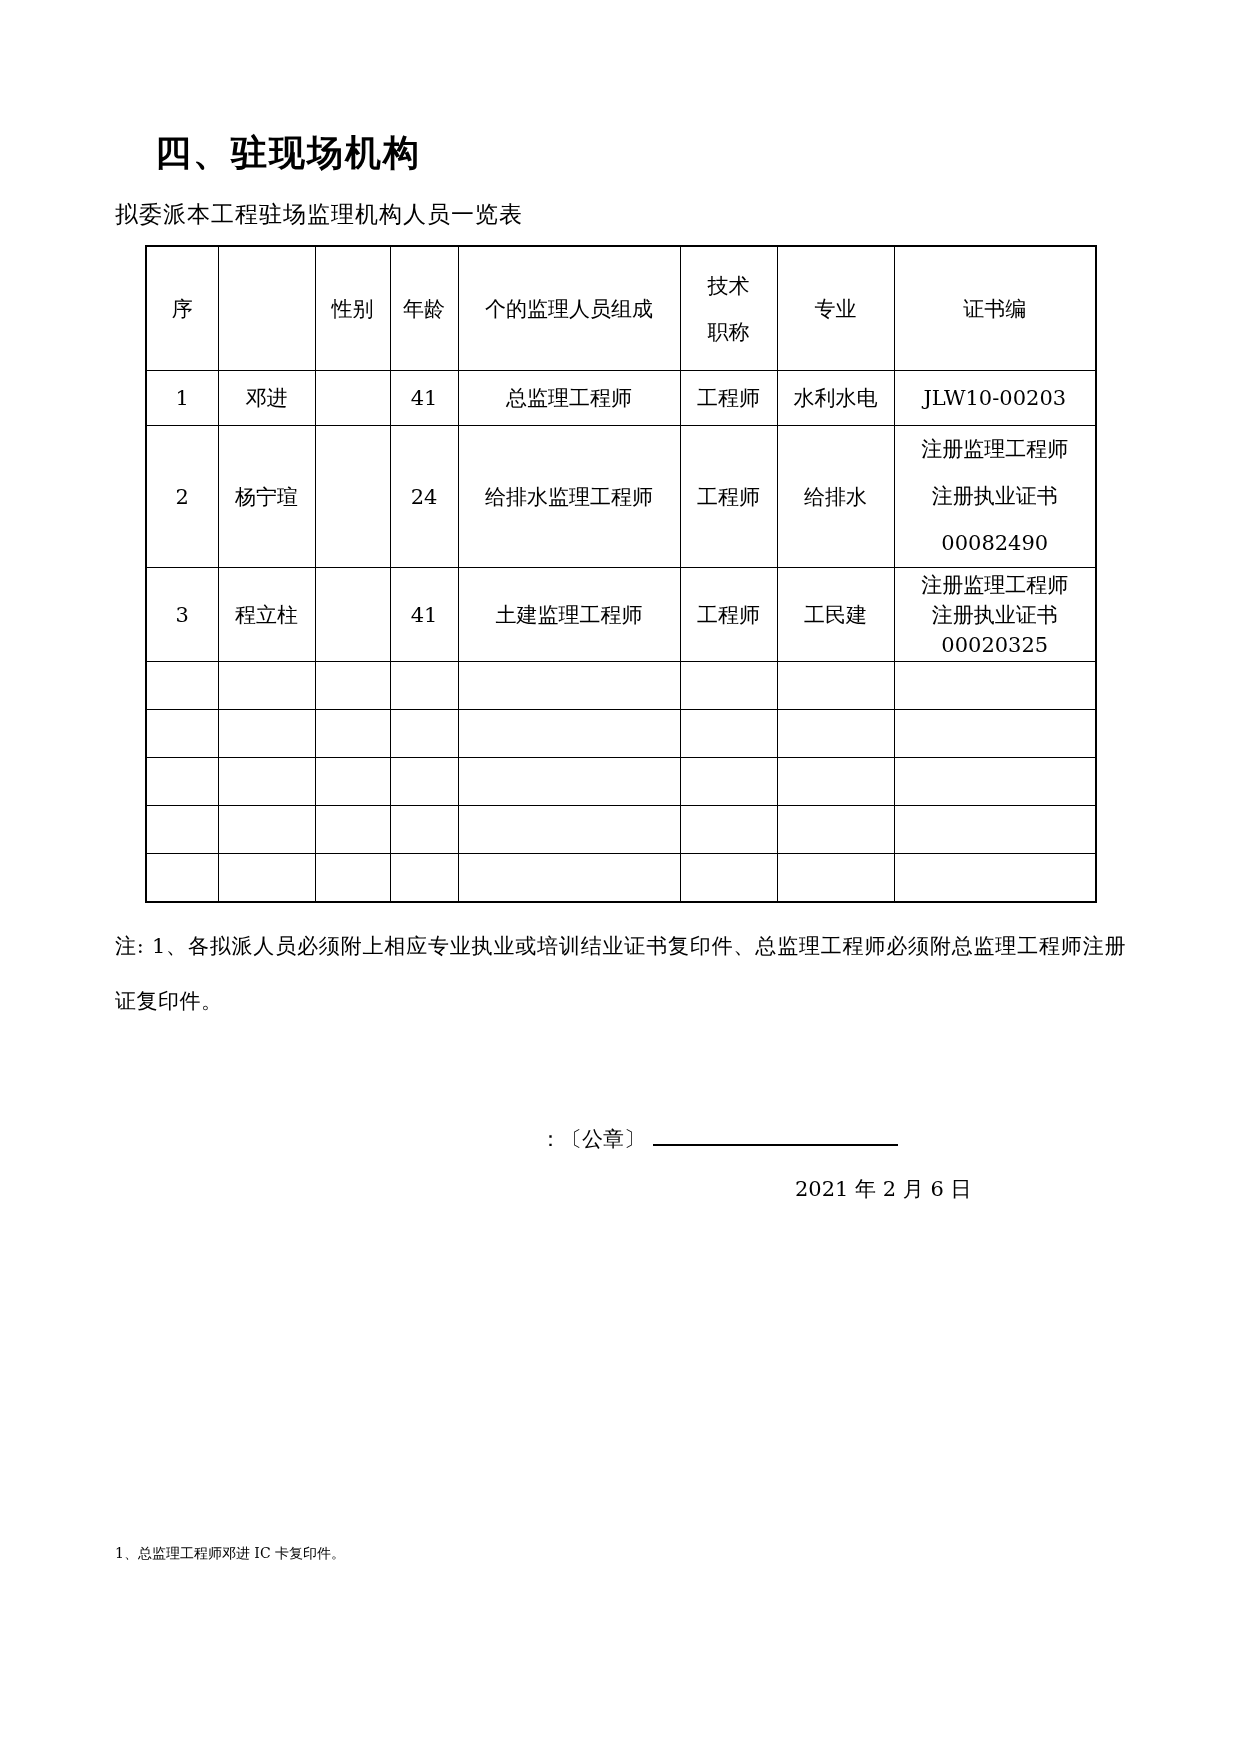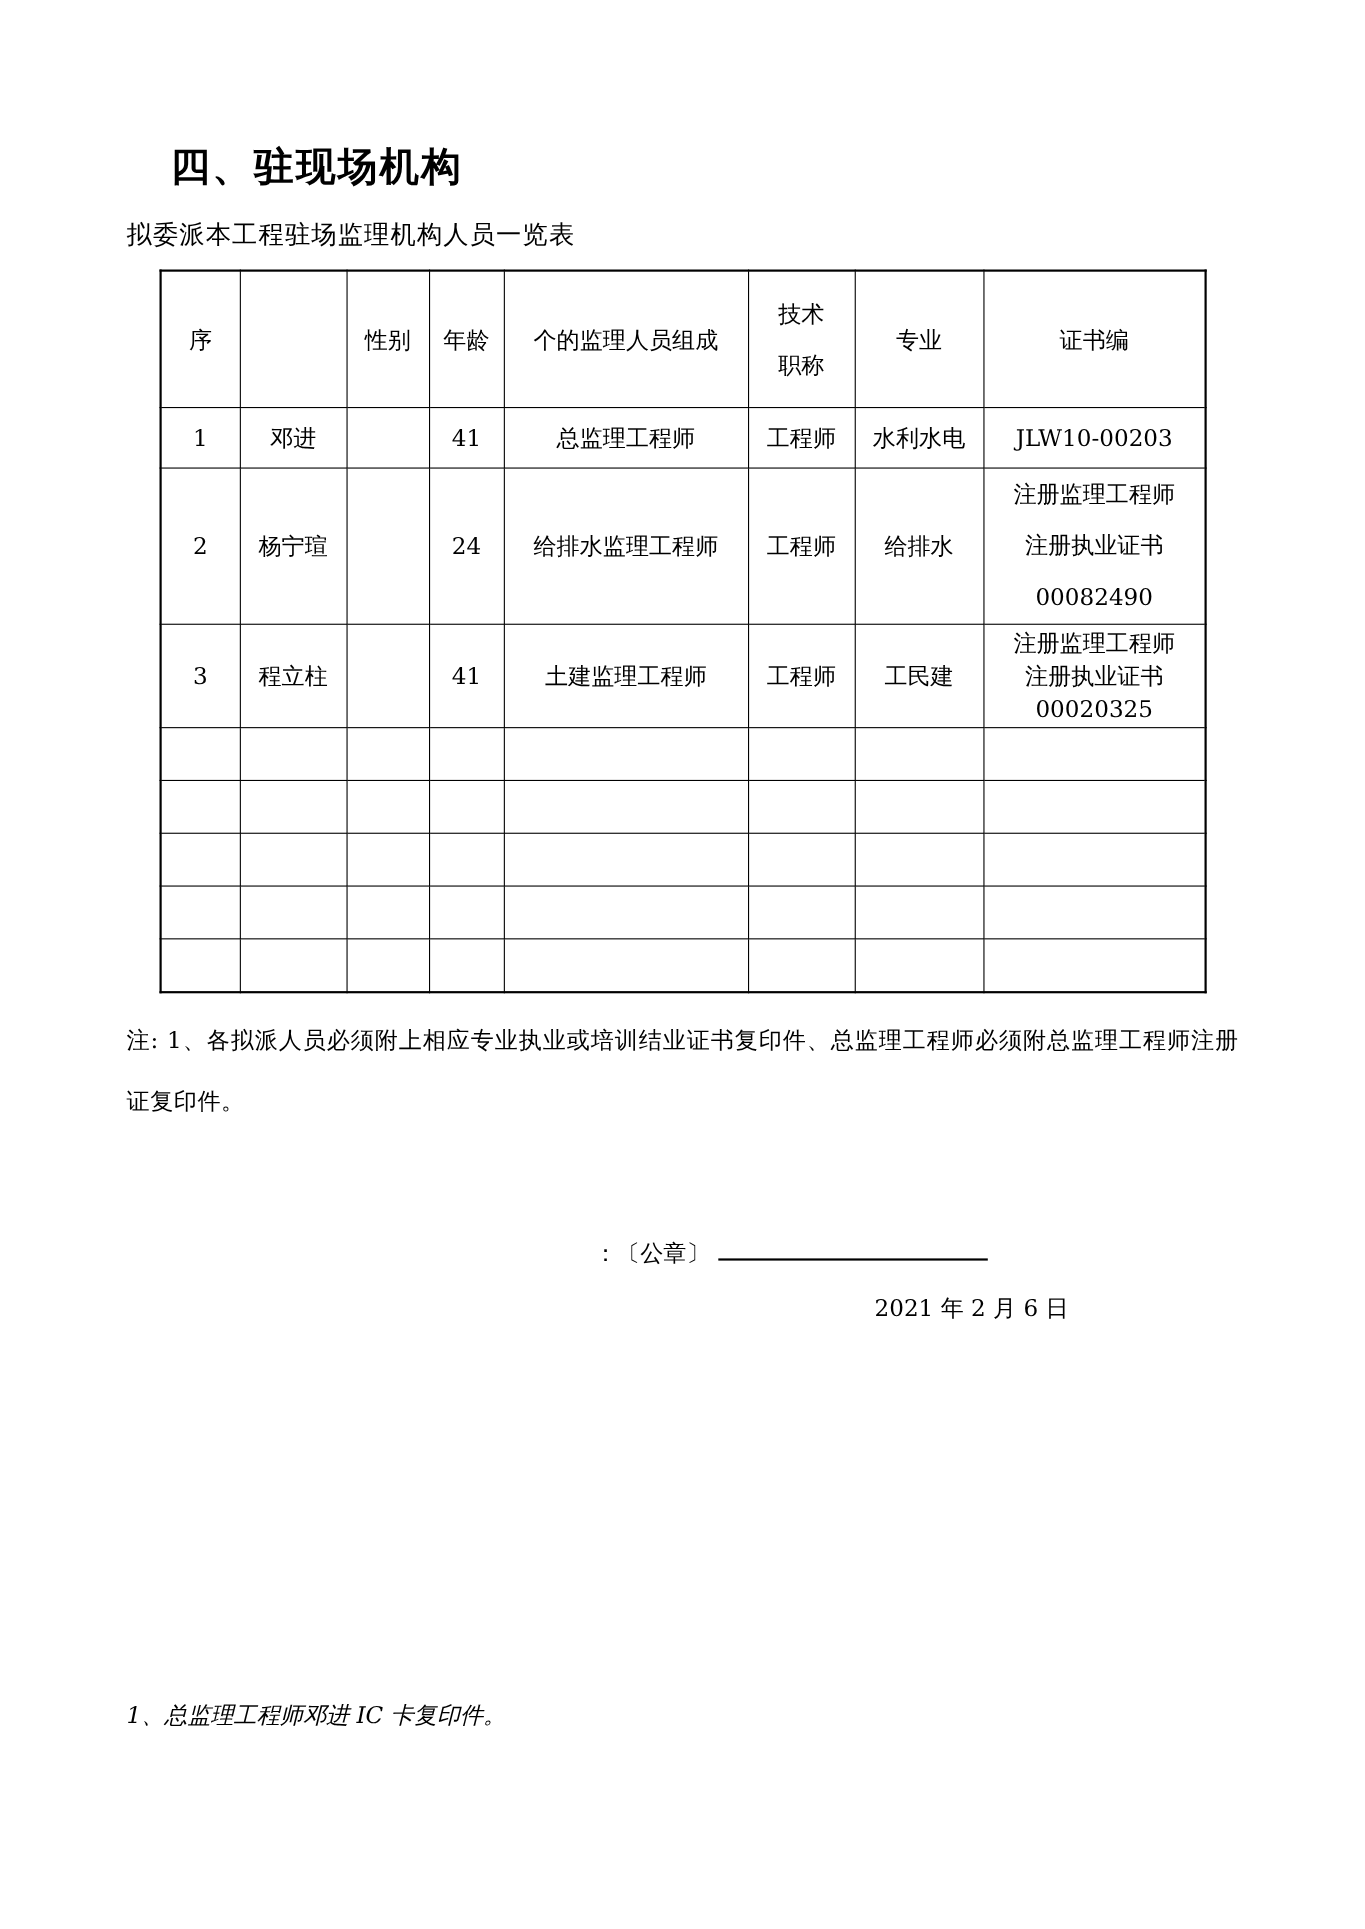--- a/index.html
+++ b/index.html
@@ -78,22 +78,21 @@
     width: 205px;
     height: 0;
     left: 310px;
     bottom: 6px;
   }
   .date-row { margin-left: 680px; height: 50px; line-height: 50px; }
   .footer-note {
     position: absolute;
     left: 115px;
     top: 1545px;
-    font-size: 21px;
-    font-style: italic;
+    font-size: 14px;
   }
 </style>
 </head>
 <body>
 
 <div class="page">
 
   <div class="section-title">四、驻现场机构</div>
 
   <div class="table-title">拟委派本工程驻场监理机构人员一览表</div>

